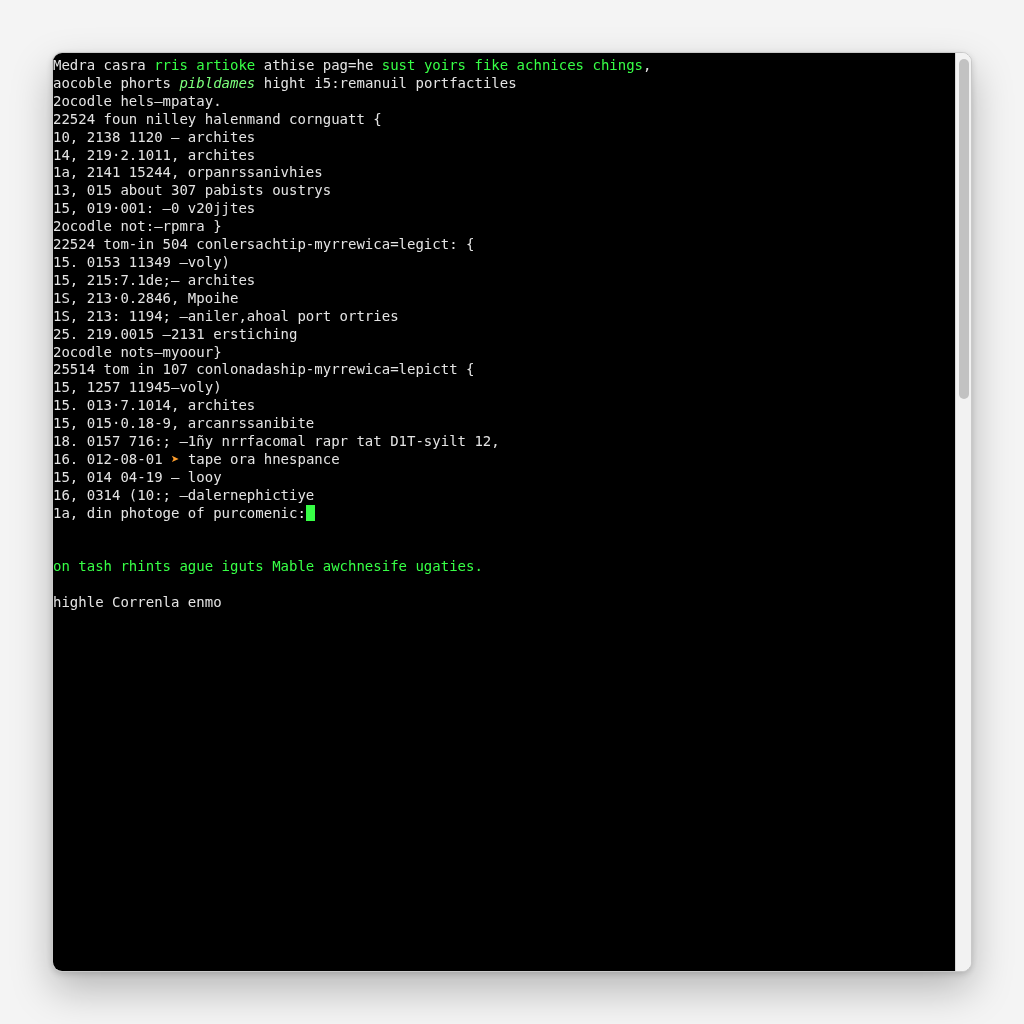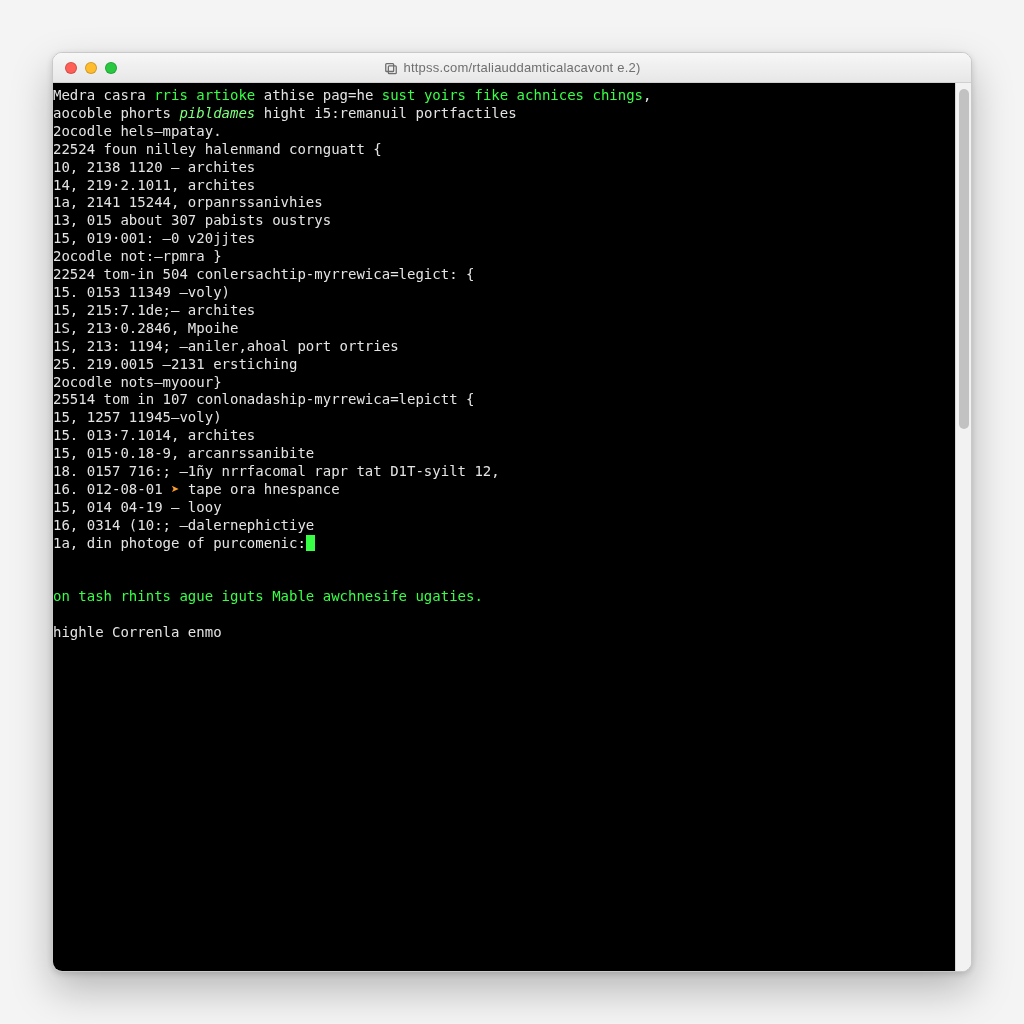--- a/index.html
+++ b/index.html
@@ -86,36 +86,20 @@
     vertical-align: -3px;
   }
   .ln { display: block; }
 </style>
 </head>
 <body>
 
 <div class="stage">
   <div class="window">
 
-    <div class="titlebar">
-      <div class="traffic">
-        <div class="tl-btn tl-close"></div>
-        <div class="tl-btn tl-min"></div>
-        <div class="tl-btn tl-zoom"></div>
-      </div>
-      <div class="titlebar-center">
-        <span class="title-icon">
-          <svg viewBox="0 0 16 16">
-              <rect x="2" y="3" width="9" height="9" rx="1"></rect>
-              <rect x="5" y="5.5" width="9" height="9" rx="1"></rect>
-            </svg>
-        </span>
-        <span class="title-text">httpss.com/rtaliauddamticalacavont e.2)</span>
-      </div>
-    </div>
 
     <div class="term-wrap">
       <div class="term" id="term"><span class="ln"><span class="w">Medra casra </span><span class="g">rris artioke</span><span class="w"> athise pag=he </span><span class="g">sust yoirs fike achnices chings</span><span class="w">,</span></span><span class="ln"><span class="w">aocoble phorts </span><span class="g2">pibldames</span><span class="w"> hight i5:</span><span class="w">remanuil portfactiles</span></span><span class="ln"><span class="w">2ocodle hels—mpatay.</span></span><span class="ln"><span class="w">22524 foun nilley halenmand cornguatt {</span></span><span class="ln"><span class="w">10, 2138 1120 — archites</span></span><span class="ln"><span class="w">14, 219·2.1011, archites</span></span><span class="ln"><span class="w">1a, 2141 15244, orpanrssanivhies</span></span><span class="ln"><span class="w">13, 015 about 307 pabists oustrys</span></span><span class="ln"><span class="w">15, 019·001: –0 v20jjtes</span></span><span class="ln"><span class="w">2ocodle not:—rpmra }</span></span><span class="ln"><span class="w">22524 tom-in 504 conlersachtip-myrrewica=legict: {</span></span><span class="ln"><span class="w">15. 0153 11349 –voly)</span></span><span class="ln"><span class="w">15, 215:7.1de;– archites</span></span><span class="ln"><span class="w">1S, 213·0.2846, Mpoihe</span></span><span class="ln"><span class="w">1S, 213: 1194; –aniler,ahoal port ortries</span></span><span class="ln"><span class="w">25. 219.0015 –2131 erstiching</span></span><span class="ln"><span class="w">2ocodle nots—myoour}</span></span><span class="ln"><span class="w">25514 tom in 107 conlonadaship-myrrewica=lepictt {</span></span><span class="ln"><span class="w">15, 1257 11945—voly)</span></span><span class="ln"><span class="w">15. 013·7.1014, archites</span></span><span class="ln"><span class="w">15, 015·0.18-9, arcanrssanibite</span></span><span class="ln"><span class="w">18. 0157 716:; –1ñy nrrfacomal rapr tat D1T-syilt 12,</span></span><span class="ln"><span class="w">16. 012-08-01 </span><span class="o">➤</span><span class="w"> tape ora hnespance</span></span><span class="ln"><span class="w">15, 014 04-19 – looy</span></span><span class="ln"><span class="w">16, 0314 (10:; –dalernephictiye</span></span><span class="ln"><span class="w">1a, din photoge of purcomenic:</span><span class="cursor"></span></span><span class="ln">&nbsp;</span><span class="ln">&nbsp;</span><span class="ln"><span class="g">on tash rhints ague iguts Mable awchnesife ugaties.</span></span><span class="ln">&nbsp;</span><span class="ln"><span class="w">highle Correnla enmo</span></span></div>
       <div class="scrollgutter">
         <div class="scrollthumb"></div>
       </div>
     </div>
 
   </div>
 </div>

